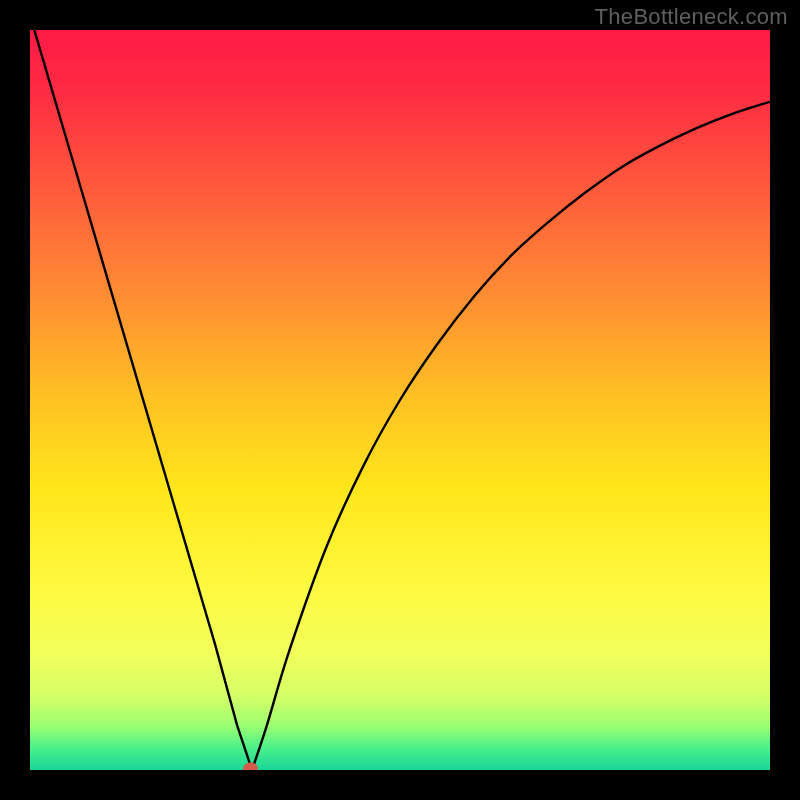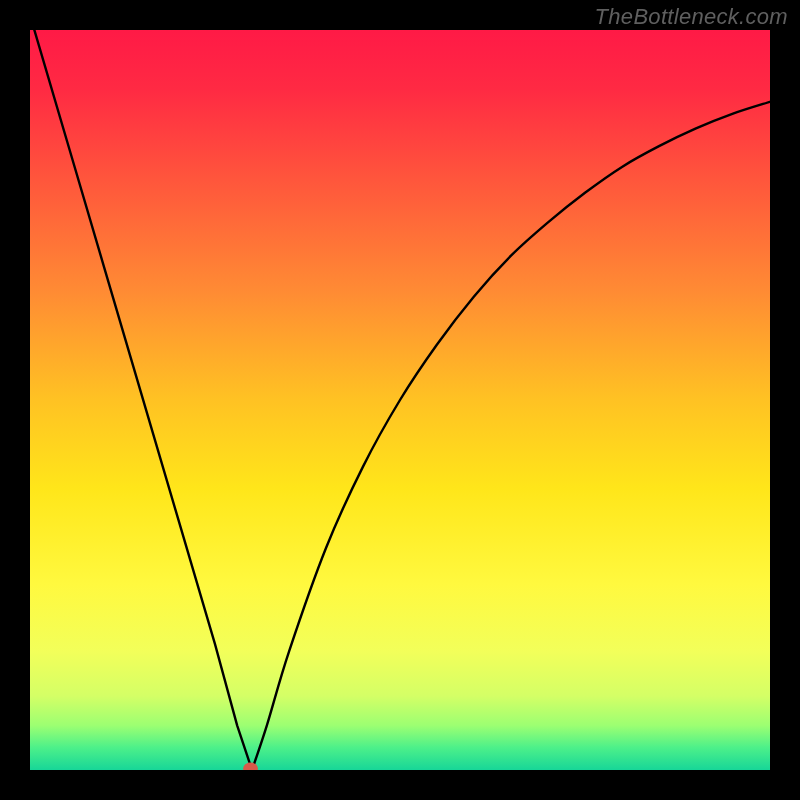--- a/index.html
+++ b/index.html
@@ -9,21 +9,20 @@
     height: 800px;
     overflow: hidden;
     background: #000;
     font-family: Arial, Helvetica, sans-serif;
   }
   .outer {
     position: relative;
     width: 800px;
     height: 592px;
     background: #000;
-    font-style: italic;
   }
   .watermark {
     position: absolute;
     top: 4px;
     right: 12px;
     color: #5f5f5f;
     font-size: 22px;
     font-weight: 500;
     letter-spacing: 0.3px;
     z-index: 10;

